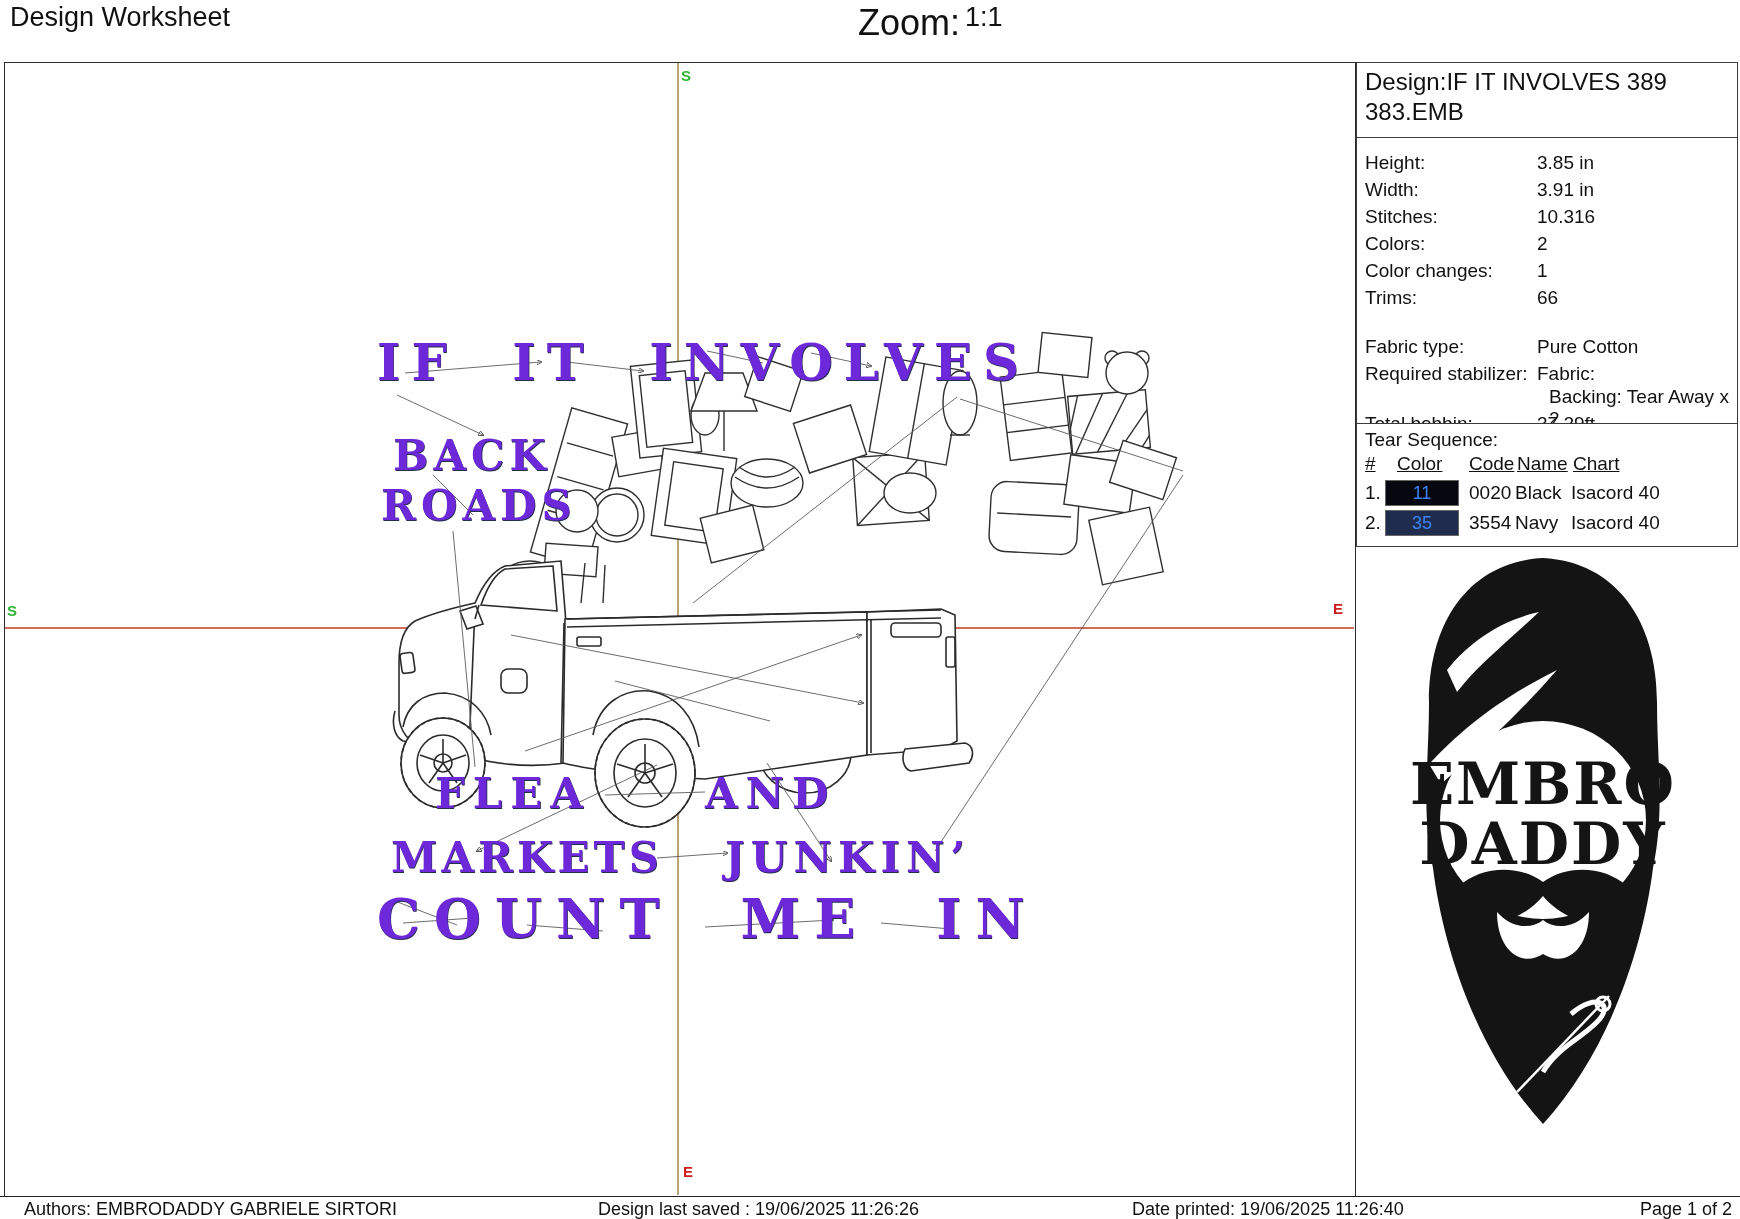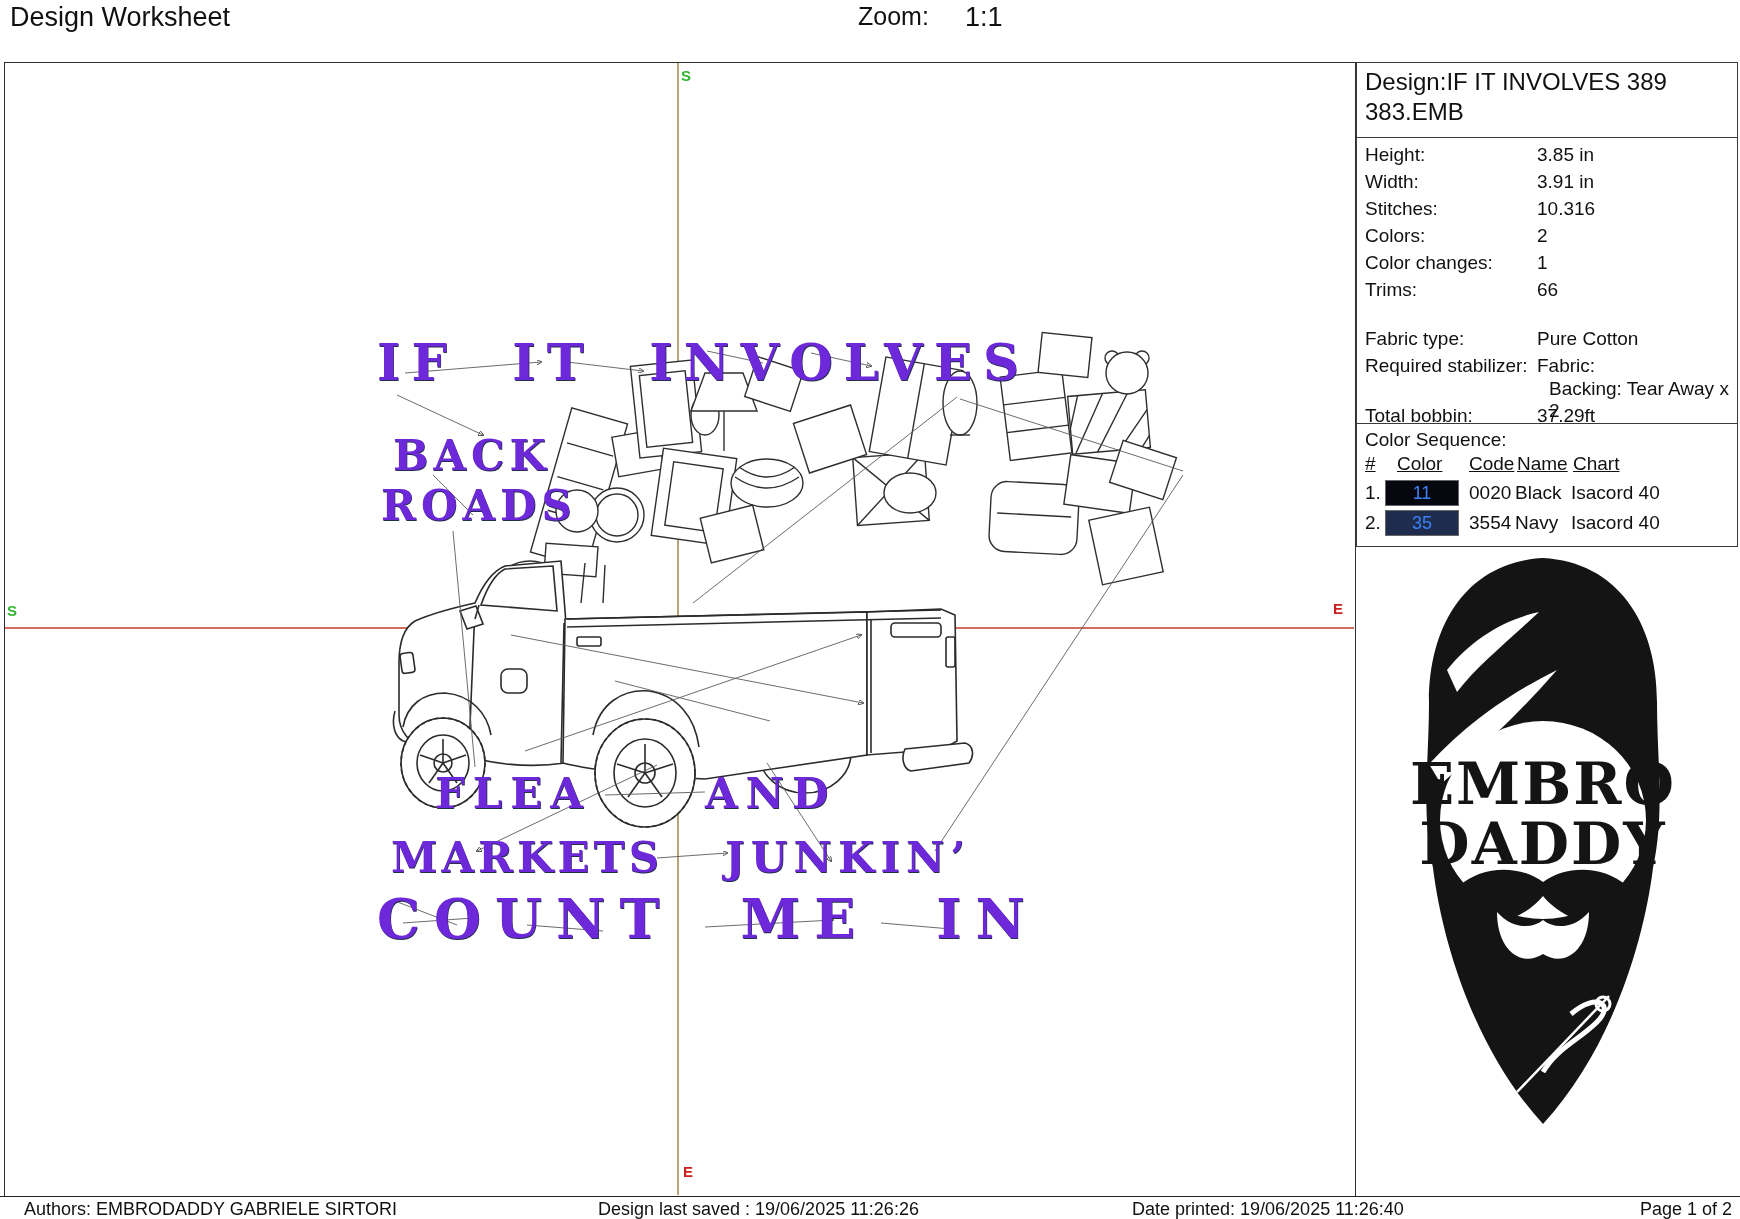--- a/index.html
+++ b/index.html
@@ -1,20 +1,20 @@
 <!DOCTYPE html>
 <html><head>
 <meta charset="utf-8">
 <style>
   html,body{margin:0;padding:0;background:#fff;}
   .page{position:relative;width:1740px;height:1219px;background:#fff;overflow:hidden;
         font-family:"Liberation Sans",sans-serif;color:#111;}
   
   .hdr-title{position:absolute;left:10px;top:2px;font-size:27px;font-weight:500;}
-  .hdr-zoom-label{position:absolute;left:858px;top:2px;font-size:25px;}
+  .hdr-zoom-label{position:absolute;left:858px;top:2px;font-size:36px;}
   .hdr-zoom-value{position:absolute;left:965px;top:2px;font-size:27px;}
   
   .canvas{position:absolute;left:4px;top:62px;width:1352px;height:1135px;
           border:1.5px solid #2d2d2d;box-sizing:border-box;background:#fff;}
   .canvas svg.art{position:absolute;left:0;top:0;}
   .marker{position:absolute;font-size:15px;font-weight:bold;font-family:"Liberation Sans",sans-serif;}
   .mk-green{color:#2fb52f;}
   .mk-red{color:#cc1f1f;}
   
   .stitch{position:absolute;font-family:"DejaVu Serif",serif;font-weight:bold;color:#6d28d9;
@@ -23,21 +23,21 @@
   .st-back{left:388px;top:368px;font-size:42px;letter-spacing:5px;}
   .st-roads{left:376px;top:418px;font-size:42px;letter-spacing:5px;}
   .st-flea{left:430px;top:706px;font-size:42px;letter-spacing:8px;}
   .st-and{left:700px;top:706px;font-size:42px;letter-spacing:8px;}
   .st-markets{left:386px;top:770px;font-size:42px;letter-spacing:4px;}
   .st-junkin{left:720px;top:770px;font-size:42px;letter-spacing:6px;}
   .st5{left:372px;top:824px;width:592px;font-size:54px;letter-spacing:14px;word-spacing:34px;}
   
   .box{position:absolute;left:1356px;width:382px;border:1.5px solid #3a3a3a;box-sizing:border-box;background:#fff;}
   .box-name{top:62px;height:100px;padding:4px 8px;font-size:24px;line-height:1.25;}
-  .box-stats{top:137px;height:287px;padding:4px 0;text-decoration:underline;}
+  .box-stats{top:137px;height:287px;padding:12px 0;text-decoration:underline;}
   .box-seq{top:423px;height:124px;padding:2px 0;}
   .row{position:relative;height:27px;font-size:19px;}
   .row .lab{position:absolute;left:8px;top:2px;}
   .row .val{position:absolute;left:180px;top:2px;}
   .row-gap{height:22px;}
   .row-tall{height:50px;}
   .row .val2{position:absolute;left:192px;top:25px;}
   .seq-title{font-size:19px;padding:3px 0 2px 8px;}
   .seq-head{position:relative;height:25px;font-size:19px;}
   .seq-head span{position:absolute;text-decoration:underline;}
@@ -279,21 +279,21 @@
       <span class="val">Fabric:</span>
       <span class="val2">Backing: Tear Away x 2</span>
       </div>
     <div class="row">
       <span class="lab">Total bobbin:</span>
       <span class="val">37.29ft</span>
       </div>
   </div>
 
   <div class="box box-seq">
-    <div class="seq-title">Color Sequence:</div>
+    <div class="seq-title">Tear Sequence:</div>
     <div class="seq-head">
       <span class="h-num">#</span>
       <span class="h-color">Color</span>
       <span class="h-code">Code</span>
       <span class="h-name">Name</span>
       <span class="h-chart">Chart</span>
     </div>
     <div class="seq-row">
       <span class="c-num">1.</span>
       <span class="c-swatch" style="background: rgb(7, 7, 15);">11</span>

